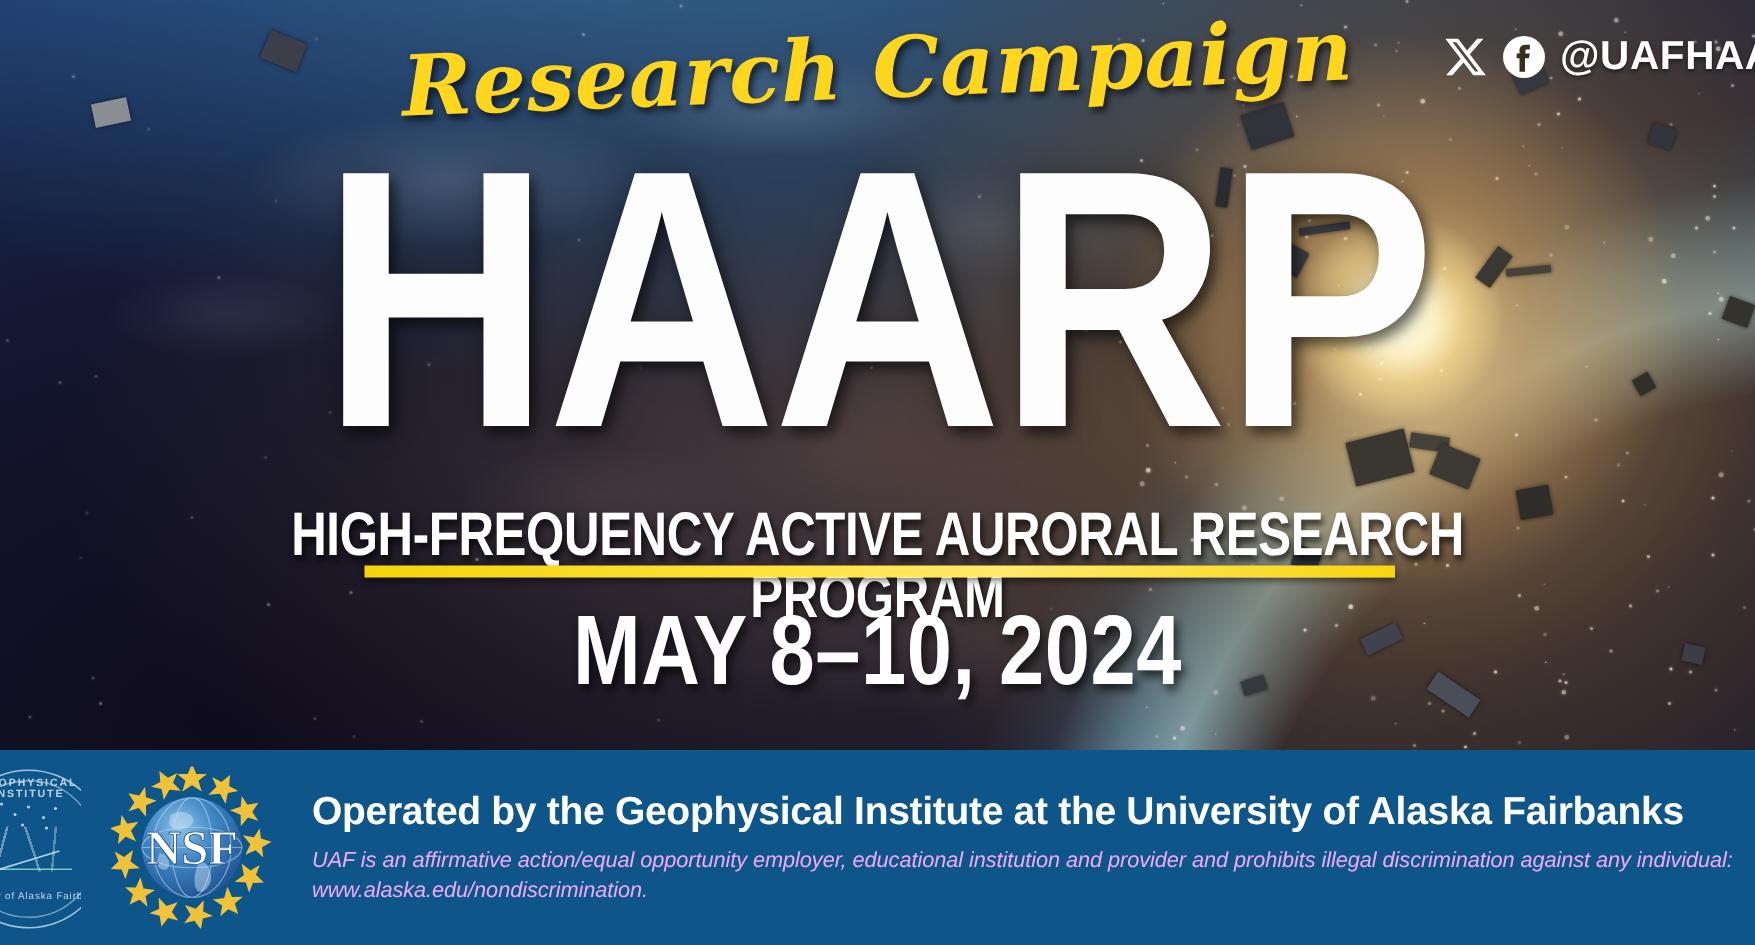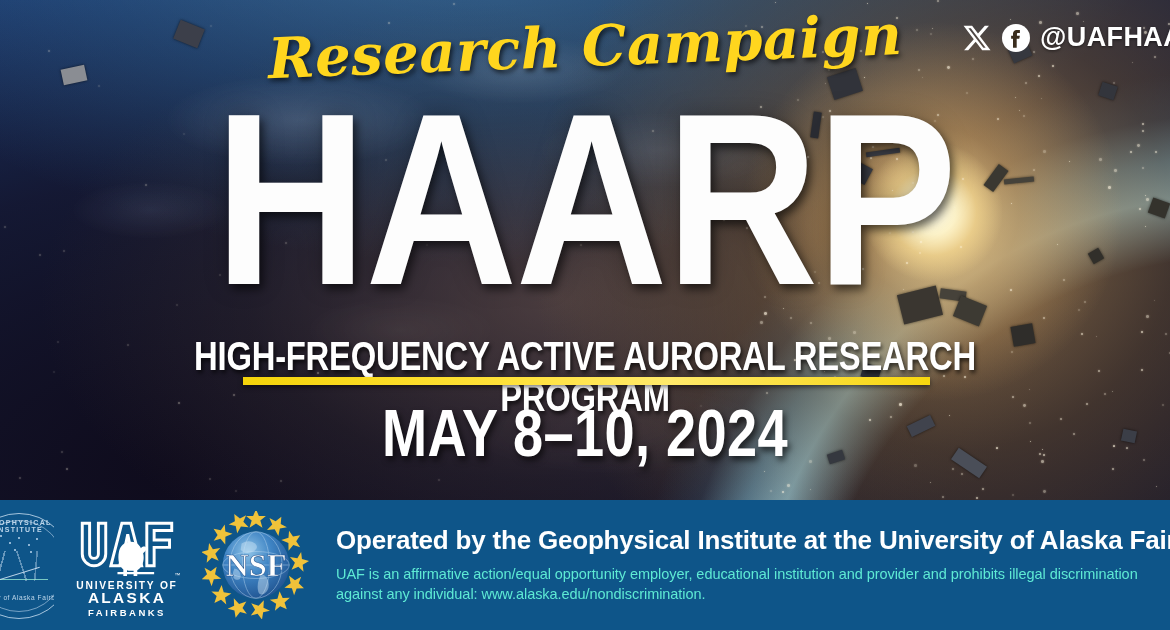--- a/index.html
+++ b/index.html
@@ -216,22 +216,23 @@
     color:#fff; overflow:hidden;
   }
   #footer-head {
     font-size:26px; font-weight:bold;
     line-height:1.12; white-space:nowrap;
     letter-spacing:-.2px;
     margin-bottom:9px;
   }
   #footer-sub {
     font-size:14.5px; line-height:1.38;
-    color:#5eead4; max-width:985px;
+    color:#f0abfc; max-width:985px;
     letter-spacing:-.05px;
+    font-style:italic;
   }
 </style>
 </head>
 <body>
 
 <div id="banner">
 
   <div id="space"></div>
   <div id="mottle"></div>
   <div id="specks">
@@ -527,42 +528,20 @@
             <i style="left:44px;top:9px"></i>
             <i style="left:52px;top:3px"></i>
           <i style="left:30px;top:14px"></i>
             <i style="left:46px;top:16px"></i>
         </div>
         <div class="mtn"></div>
         <div class="arrow"></div>
         <div class="txt-bot">University of Alaska Fairbanks</div>
       </div>
 
-      <div class="logo" id="uaf-logo">
-        <svg viewBox="0 0 150 150" width="110" height="110" aria-hidden="true">
-          <g fill="none" stroke="#ffffff" stroke-width="4">
-
-            <path d="M14 18 v42 a16 16 0 0 0 32 0 v-42 h-10 v42 a6 6 0 0 1 -12 0 v-42 z"></path>
-
-            <path d="M53 76 L68 18 h12 L95 76 h-11 l-2.6-11 h-13.8 L65 76 z M71.5 55 h9 L76 33 z"></path>
-
-            <path d="M102 76 V18 h34 v10 h-24 v13 h21 v10 h-21 v25 z"></path>
-          </g>
-
-          <path fill="#ffffff" d="M93 50 c-4-6-11-8-18-6 -6 2-10 7-11 13 -1 5-1 10 0 15 1 4 3 7 6 9 l0 9 h5 l0-8 c3 1 6 1 9 1 l0 7 h5 l0-8 c4-2 7-6 8-11 1-4 1-8 0-12 l3-3 c2-2 2-5 0-6 -2-1-5 0-6 2z"></path>
-
-          <g stroke="#ffffff" stroke-width="3">
-            <line x1="62" y1="86" x2="112" y2="86"></line>
-          </g>
-          <text x="140" y="92" fill="#ffffff" font-size="8" font-family="Liberation Sans, sans-serif">™</text>
-          <text x="75" y="108" fill="#ffffff" font-size="14" font-weight="bold" letter-spacing="2.4" text-anchor="middle" font-family="Liberation Sans, sans-serif">UNIVERSITY OF</text>
-          <text x="75" y="127" fill="#ffffff" font-size="21" font-weight="bold" letter-spacing="3.2" text-anchor="middle" font-family="Liberation Sans, sans-serif">ALASKA</text>
-          <text x="75" y="144" fill="#ffffff" font-size="13" font-weight="bold" letter-spacing="3.4" text-anchor="middle" font-family="Liberation Sans, sans-serif">FAIRBANKS</text>
-        </svg>
-      </div>
 
       <div class="logo" id="nsf-logo">
         <svg viewBox="0 0 120 120" width="108" height="108" aria-hidden="true">
           <defs>
             <radialGradient id="globeg" cx="38%" cy="30%" r="78%">
               <stop offset="0%" stop-color="#8fc4e8"></stop>
               <stop offset="45%" stop-color="#3f84c4"></stop>
               <stop offset="100%" stop-color="#1d4f8c"></stop>
             </radialGradient>
           </defs>

